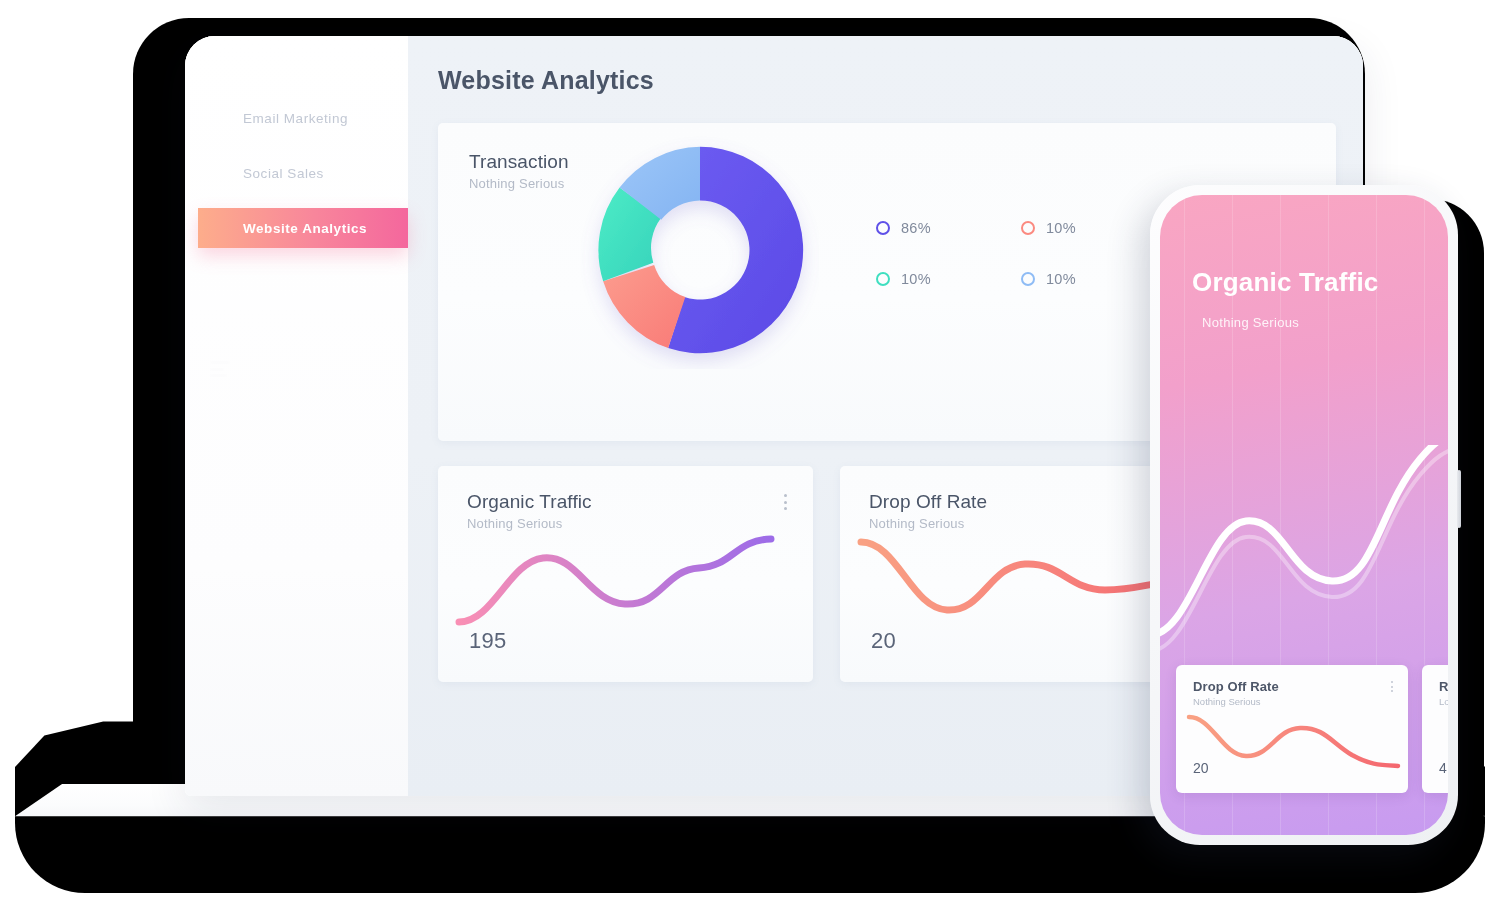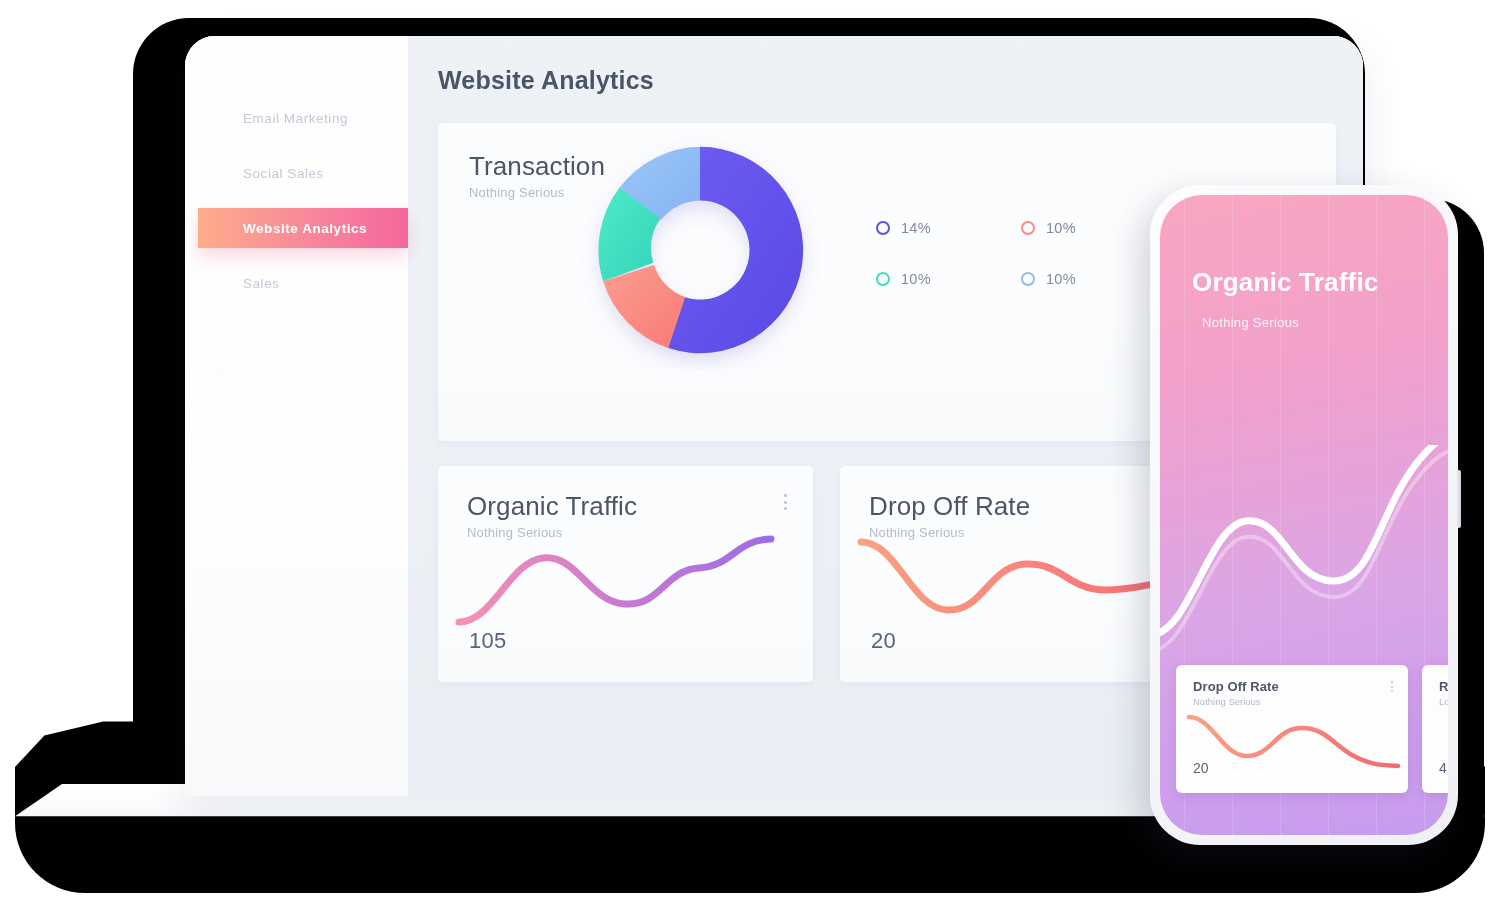--- a/index.html
+++ b/index.html
@@ -149,21 +149,21 @@
     margin-bottom: 28px;
   }
 
   .card {
     background: linear-gradient(to bottom, #fbfcfd 0%, #fcfdfe 55%, #f8fafc 100%);
     border-radius: 5px;
     box-shadow: 0 2px 9px rgba(90,110,150,.07);
   }
 
   .card-title {
-    font-size: 26px;
+    font-size: 19px;
     color: #4a5568;
     letter-spacing: .1px;
   }
   .card-sub {
     font-size: 13px;
     color: #b3bac7;
     margin-top: 3px;
     letter-spacing: .2px;
   }
 
@@ -390,23 +390,20 @@
         <nav class="sidebar">
           <ul class="nav-list">
             <li class="nav-item">
               <span>Email Marketing</span>
             </li>
             <li class="nav-item">
               <span>Social Sales</span>
             </li>
             <li class="nav-item active">
               <span>Website Analytics</span>
-            </li>
-            <li class="nav-item">
-              <span>Sales</span>
             </li>
           </ul>
           <div class="sidebar-glyph">
             <span></span>
             <span></span>
             <span></span>
           </div>
         </nav>
 
         <main class="content">
@@ -448,21 +445,21 @@
                   <path d="M22.34 151.5 A104 104 0 0 1 38.92 57.1 L80.9 87.6 A50 50 0 0 0 72.9 132.9 Z" fill="url(#gTeal)"></path>
 
                   <path d="M38.92 57.1 A104 104 0 0 1 120 16 L120 70 A50 50 0 0 0 80.9 89.6 Z" fill="url(#gBlue)"></path>
                 </g>
               </svg>
             </div>
 
             <div class="legend">
               <div class="legend-item">
                 <span class="legend-ring" style="border-color:#5f51e8"></span>
-                <span class="legend-label">14%</span>
+                <span class="legend-label">86%</span>
               </div>
               <div class="legend-item">
                 <span class="legend-ring" style="border-color:#fb8a80"></span>
                 <span class="legend-label">10%</span>
               </div>
               <div class="legend-item">
                 <span class="legend-ring" style="border-color:#3fdfc0"></span>
                 <span class="legend-label">10%</span>
               </div>
               <div class="legend-item">
@@ -487,21 +484,21 @@
                   <defs>
                     <linearGradient id="gOrganic" x1="0" y1="0" x2="1" y2="0">
                       <stop offset="0%" stop-color="#f98fb4"></stop>
                       <stop offset="55%" stop-color="#c57ad2"></stop>
                       <stop offset="100%" stop-color="#9d6ce8"></stop>
                     </linearGradient>
                   </defs>
                   <path d="M6 94 C 40 94, 56 34, 90 30 C 124 26, 136 74, 172 76 C 208 78, 212 42, 246 40 C 280 38, 282 12, 318 11" fill="none" stroke="url(#gOrganic)" stroke-width="7" stroke-linecap="round"></path>
                 </svg>
               </div>
-              <div class="mini-value">105</div>
+              <div class="mini-value">195</div>
             </section>
 
             <section class="card mini-card">
               <div class="card-title">Drop Off Rate</div>
               <div class="card-sub">Nothing Serious</div>
               <div class="mini-spark">
                 <svg viewBox="0 0 345 105" width="345" height="105" preserveAspectRatio="none" aria-hidden="true">
                   <defs>
                     <linearGradient id="gDrop" x1="0" y1="0" x2="1" y2="0">
                       <stop offset="0%" stop-color="#f9a183"></stop>

